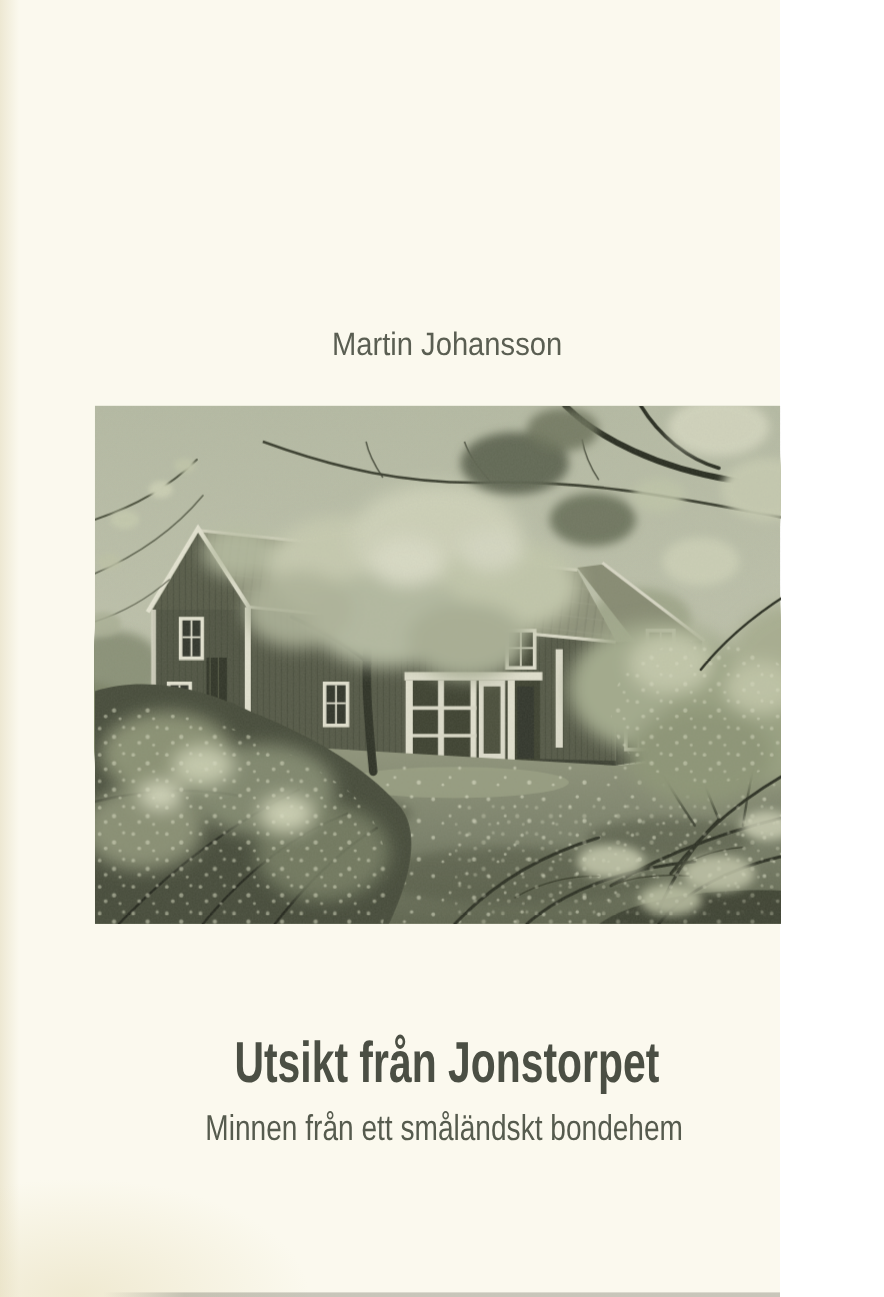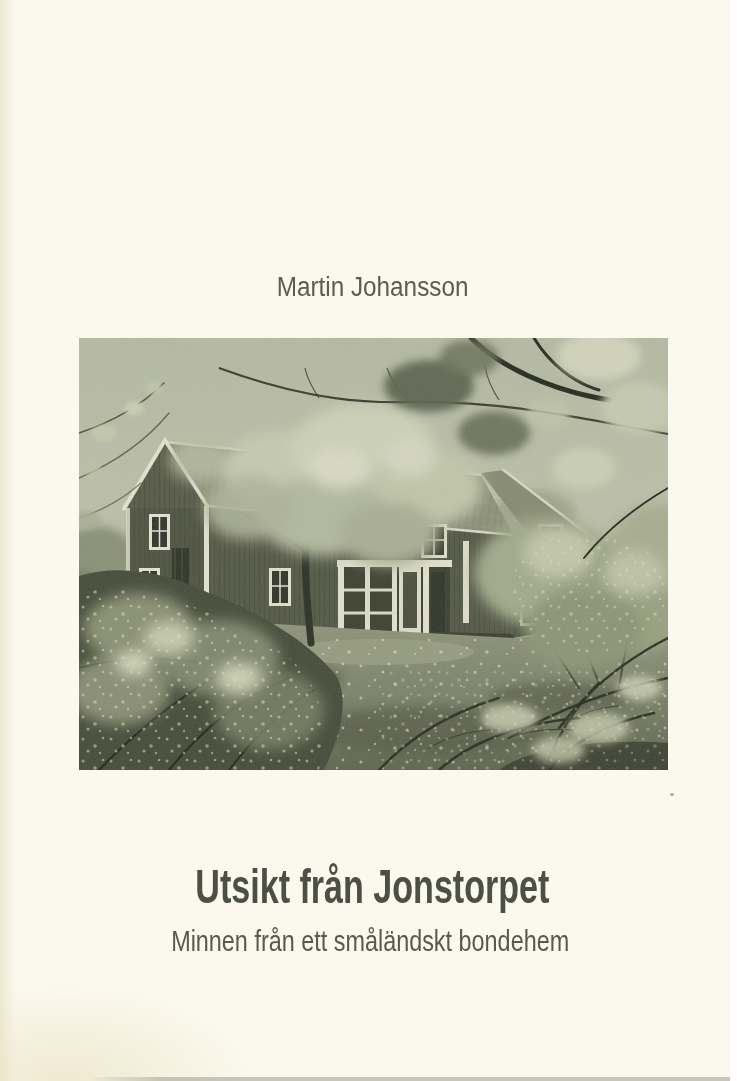--- a/index.html
+++ b/index.html
@@ -5,21 +5,21 @@
 <style>
   html, body { margin: 0; padding: 0; }
   body {
     width: 737px; height: 1081px;
     background: #ffffff;
     font-family: "Liberation Sans", sans-serif;
     overflow: hidden;
   }
   .page {
     position: relative;
-    width: 730px; height: 1081px;
+    width: 650px; height: 1081px;
     background: #fbf9ee;
     overflow: hidden;
   }
   .left-edge {
     position: absolute; left: 0; top: 0; bottom: 0; width: 16px;
     background: linear-gradient(to right, rgba(226,218,188,0.55), rgba(226,218,188,0));
     pointer-events: none;
   }
   .corner-blotch {
     position: absolute; left: 0; bottom: 0; width: 260px; height: 100px;

